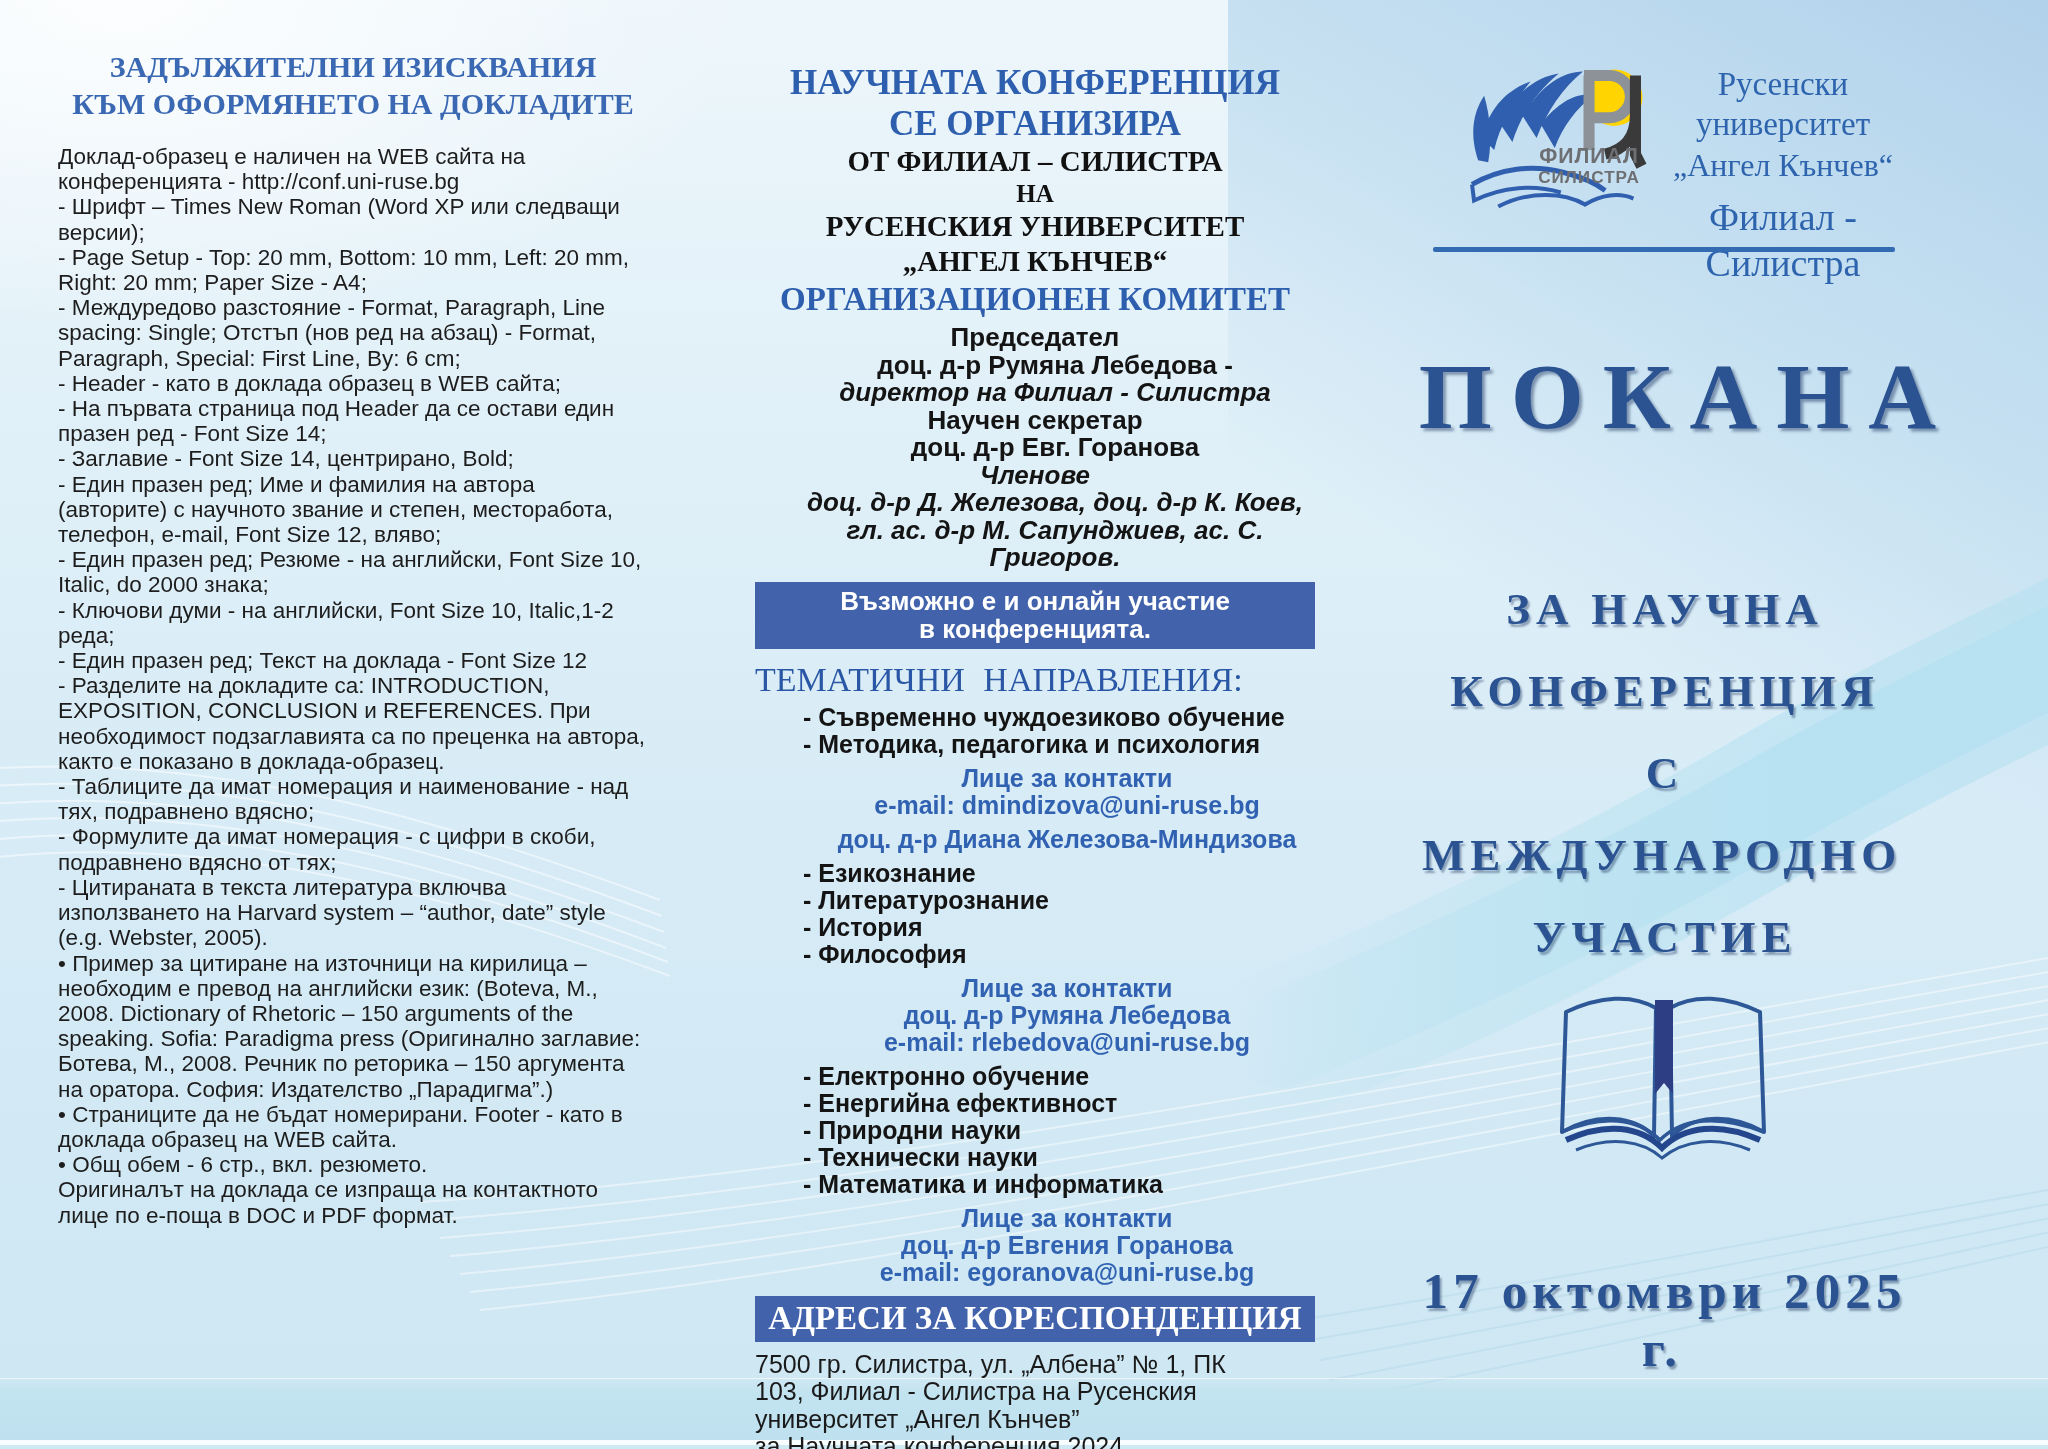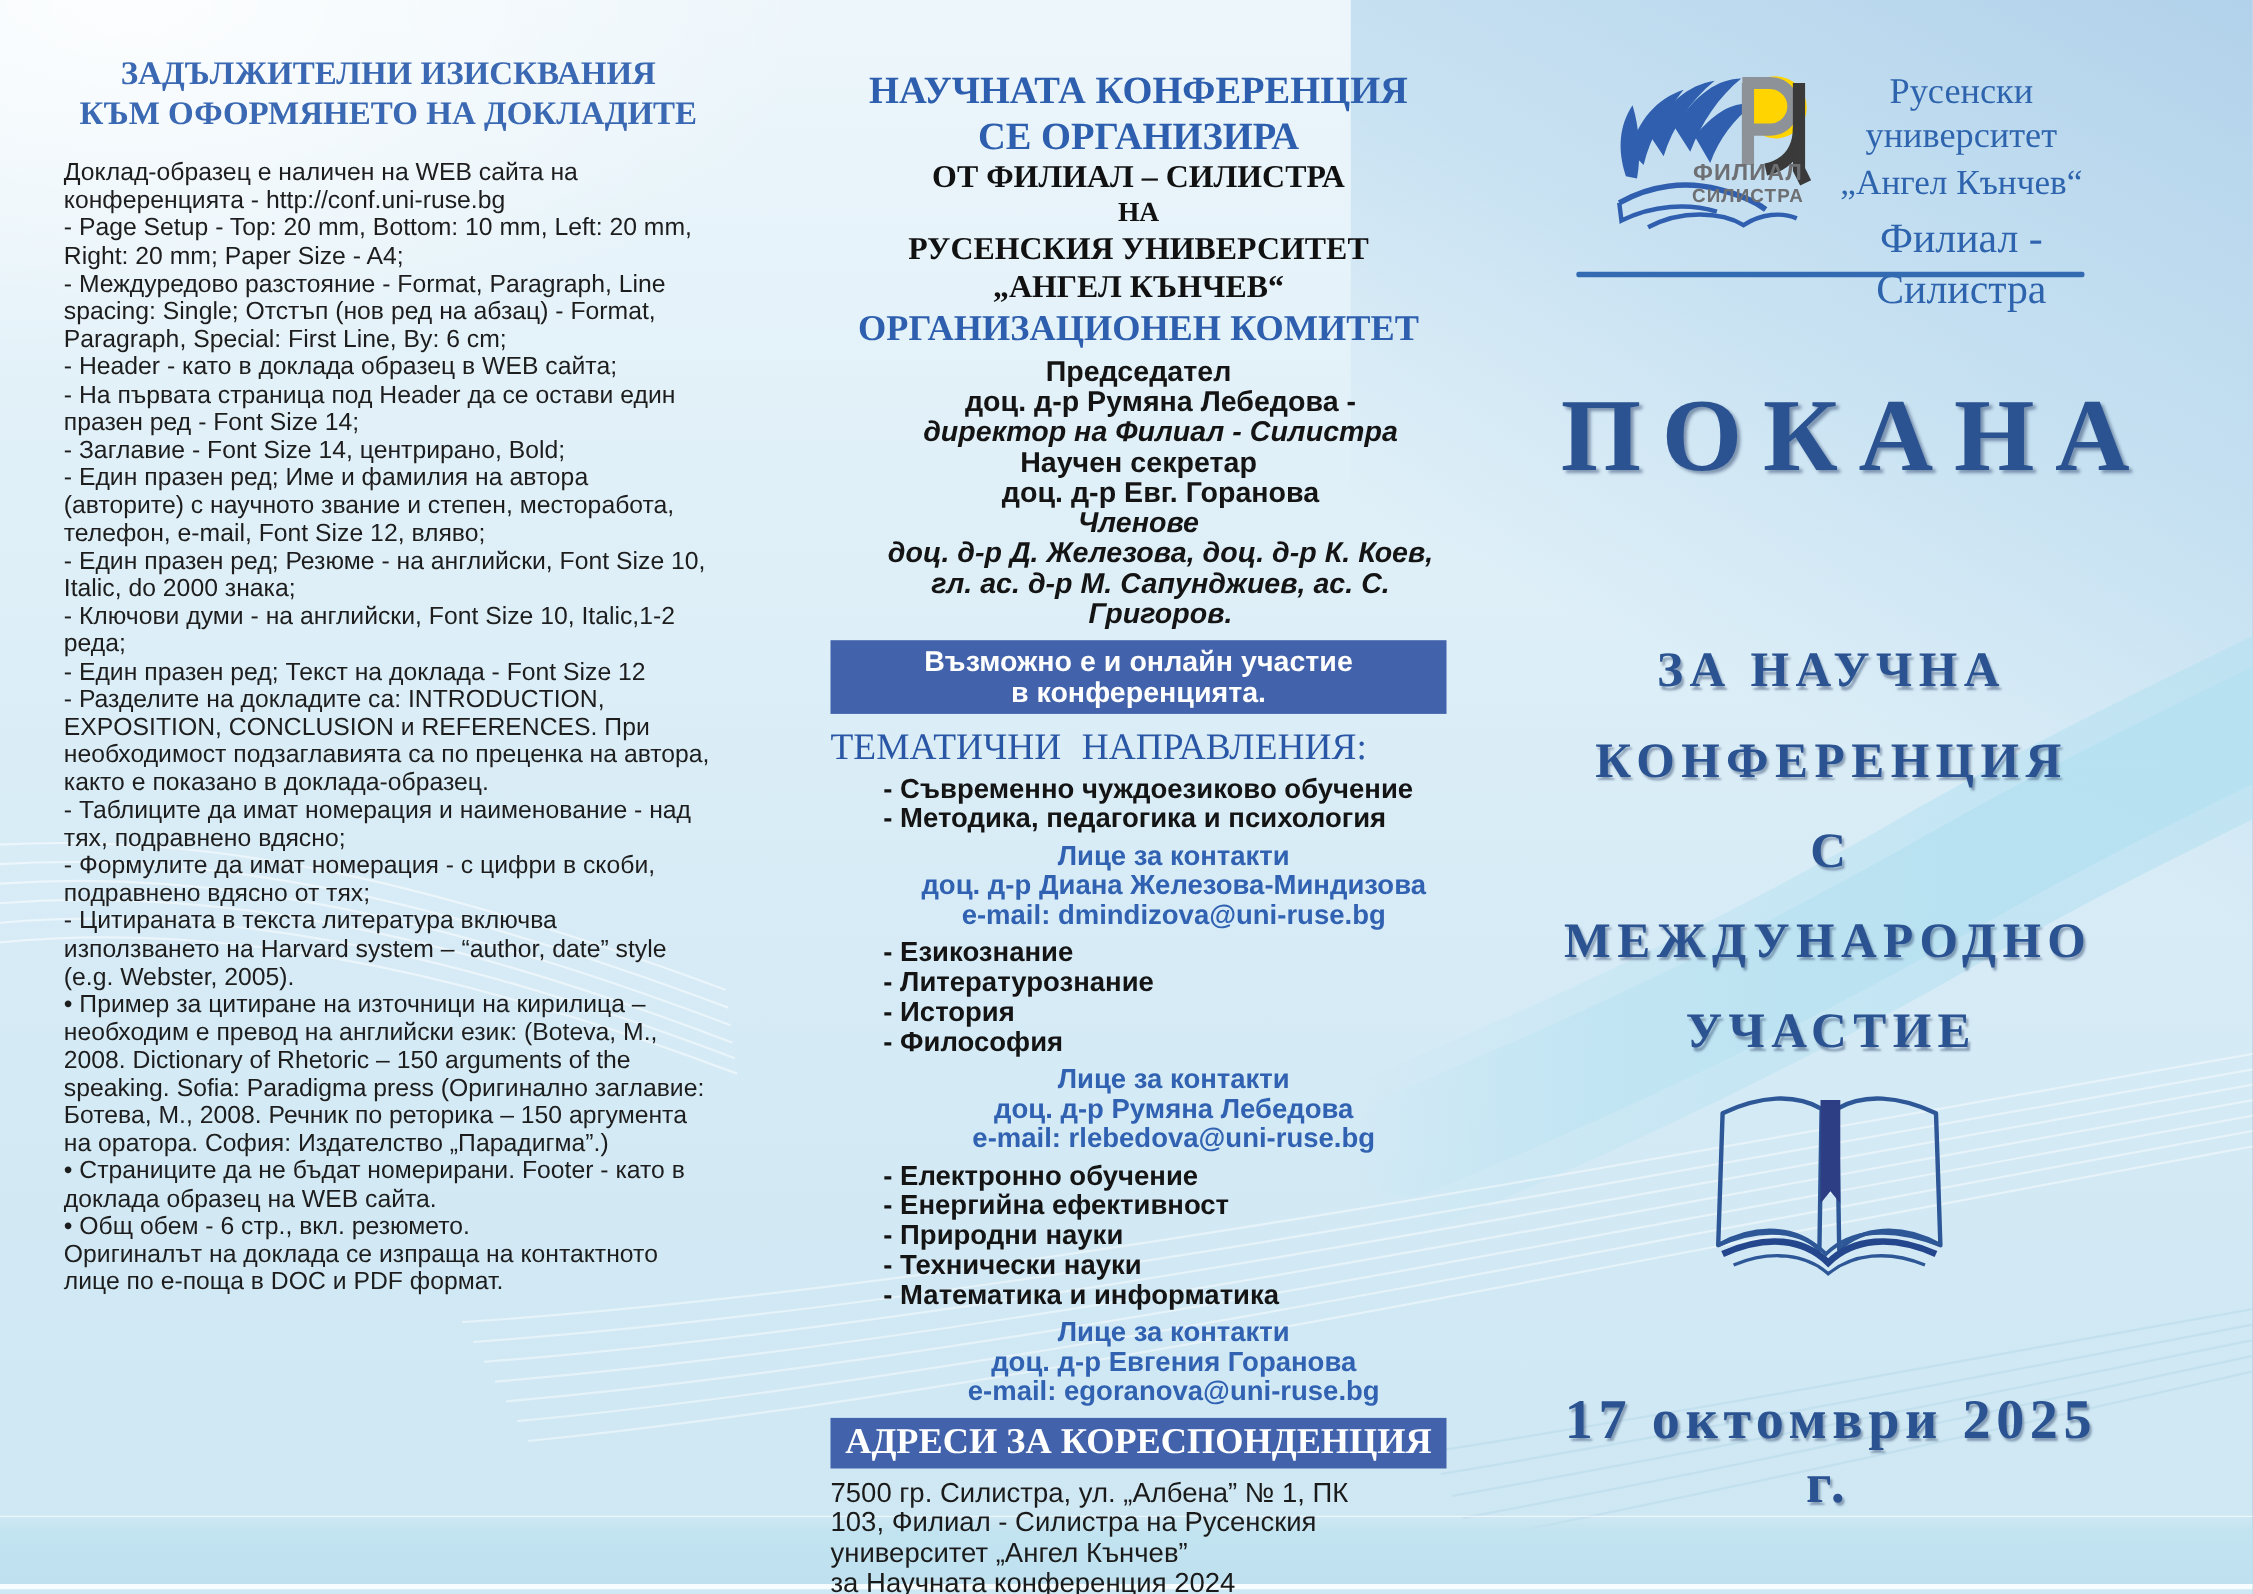--- a/index.html
+++ b/index.html
@@ -119,20 +119,21 @@
   <div class="bottom-white"></div>
   <div class="bottom-edge"></div>
 
   <div class="col col-left">
     <div class="left-head">
       <div>ЗАДЪЛЖИТЕЛНИ ИЗИСКВАНИЯ</div>
       <div>КЪМ ОФОРМЯНЕТО НА ДОКЛАДИТЕ</div>
     </div>
     <div class="left-body">
       <p>Доклад-образец е наличен на WEB сайта на конференцията - http://conf.uni-ruse.bg</p>
+      <p>- Шрифт – Times New Roman (Word XP или следващи версии);</p>
       <p>- Page Setup - Top: 20 mm, Bottom: 10 mm, Left: 20 mm, Right: 20 mm; Paper Size - A4;</p>
       <p>- Междуредово разстояние - Format, Paragraph, Line spacing: Single; Отстъп (нов ред на абзац) - Format, Paragraph, Special: First Line, By: 6 cm;</p>
       <p>- Header - като в доклада образец в WEB сайта;</p>
       <p>- На първата страница под Header да се остави един празен ред - Font Size 14;</p>
       <p>- Заглавие - Font Size 14, центрирано, Bold;</p>
       <p>- Един празен ред; Име и фамилия на автора (авторите) с научното звание и степен, месторабота, телефон, e-mail, Font Size 12, вляво;</p>
       <p>- Един празен ред; Резюме - на английски, Font Size 10, Italic, do 2000 знака;</p>
       <p>- Ключови думи - на английски, Font Size 10, Italic,1-2 реда;</p>
       <p>- Един празен ред; Текст на доклада - Font Size 12</p>
       <p>- Разделите на докладите са: INTRODUCTION, EXPOSITION, CONCLUSION и REFERENCES. При необходимост подзаглавията са по преценка на автора, както е показано в доклада-образец.</p>
@@ -172,22 +173,22 @@
       <div>Възможно е и онлайн участие</div>
       <div>в конференцията.</div>
     </div>
 
     <div class="topics-head">ТЕМАТИЧНИ  НАПРАВЛЕНИЯ:</div>
 
     <div class="topics">
       <div class="t-item">- Съвременно чуждоезиково обучение</div>
       <div class="t-item">- Методика, педагогика и психология</div>
       <div class="t-contact gap-top">Лице за контакти</div>
+      <div class="t-contact gap-bot">e-mail: dmindizova@uni-ruse.bg</div>
       <div class="t-contact">доц. д-р Диана Железова-Миндизова</div>
-      <div class="t-contact gap-bot">e-mail: dmindizova@uni-ruse.bg</div>
       <div class="t-item gap-top">- Езикознание</div>
       <div class="t-item">- Литературознание</div>
       <div class="t-item">- История</div>
       <div class="t-item">- Философия</div>
       <div class="t-contact gap-top">Лице за контакти</div>
       <div class="t-contact">доц. д-р Румяна Лебедова</div>
       <div class="t-contact gap-bot">e-mail: rlebedova@uni-ruse.bg</div>
       <div class="t-item gap-top">- Електронно обучение</div>
       <div class="t-item">- Енергийна ефективност</div>
       <div class="t-item">- Природни науки</div>

